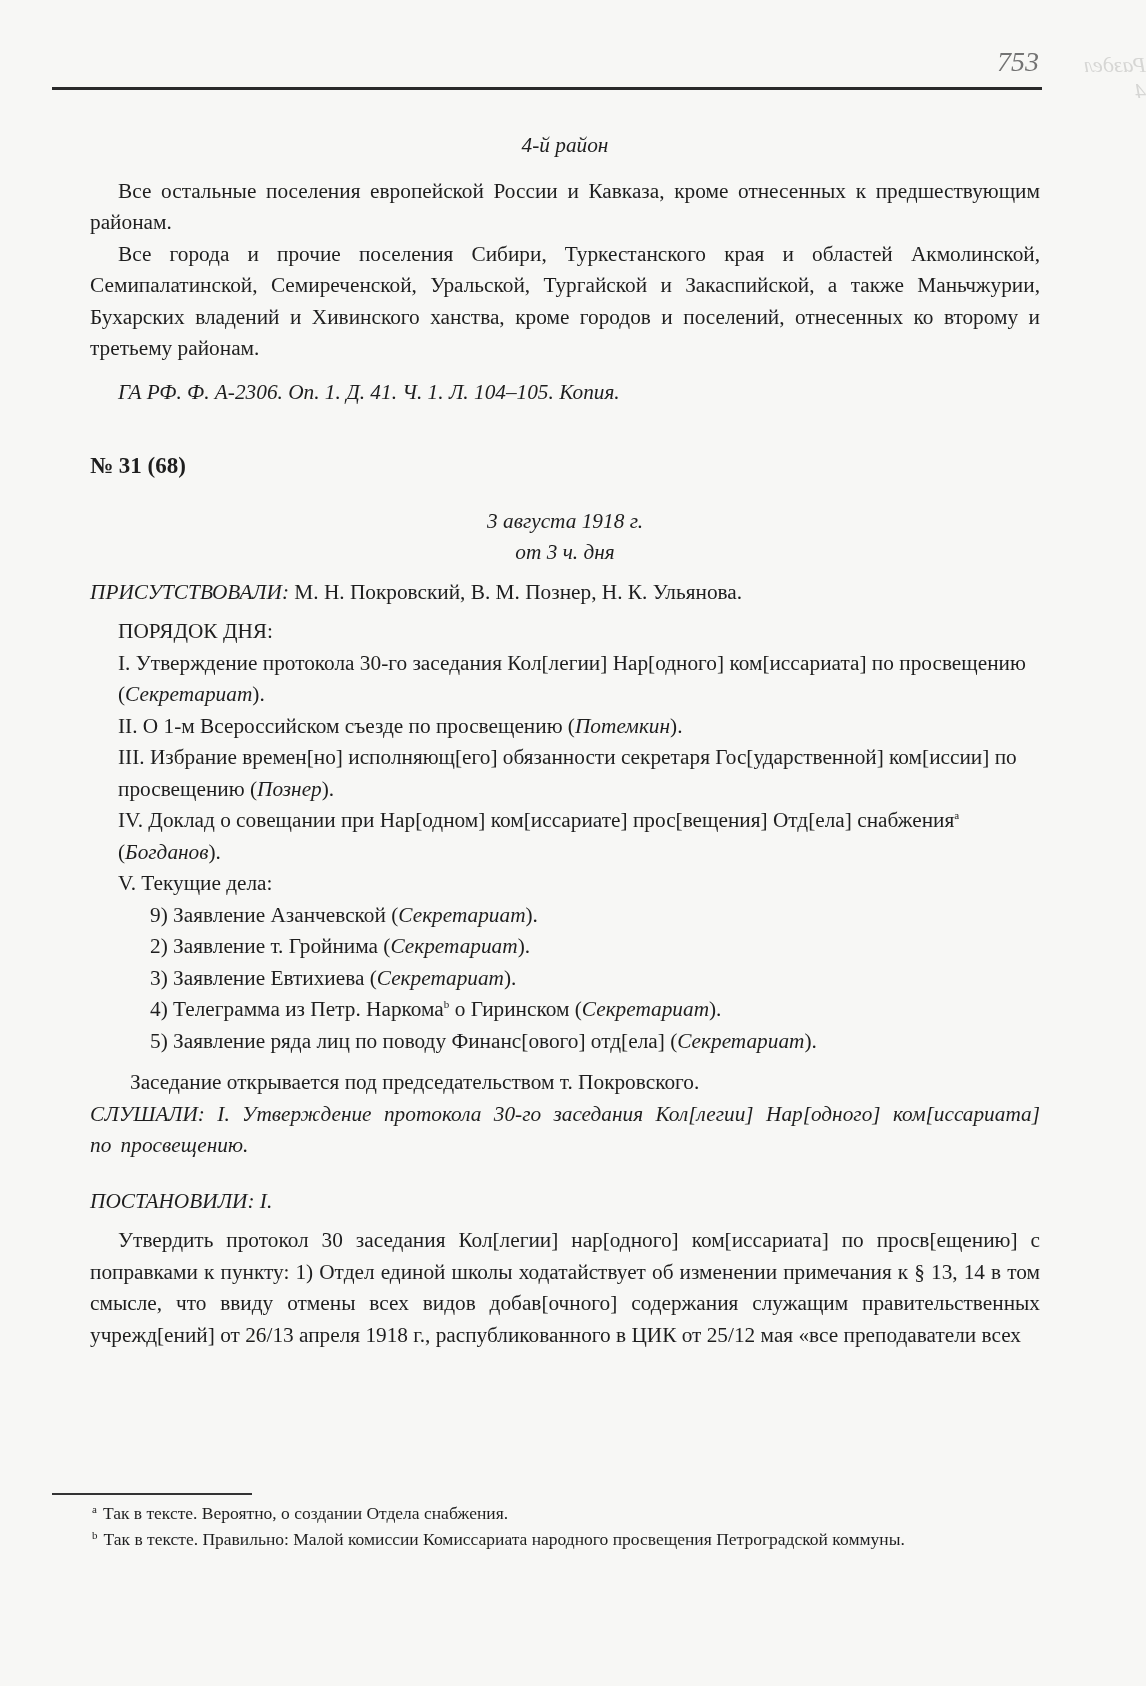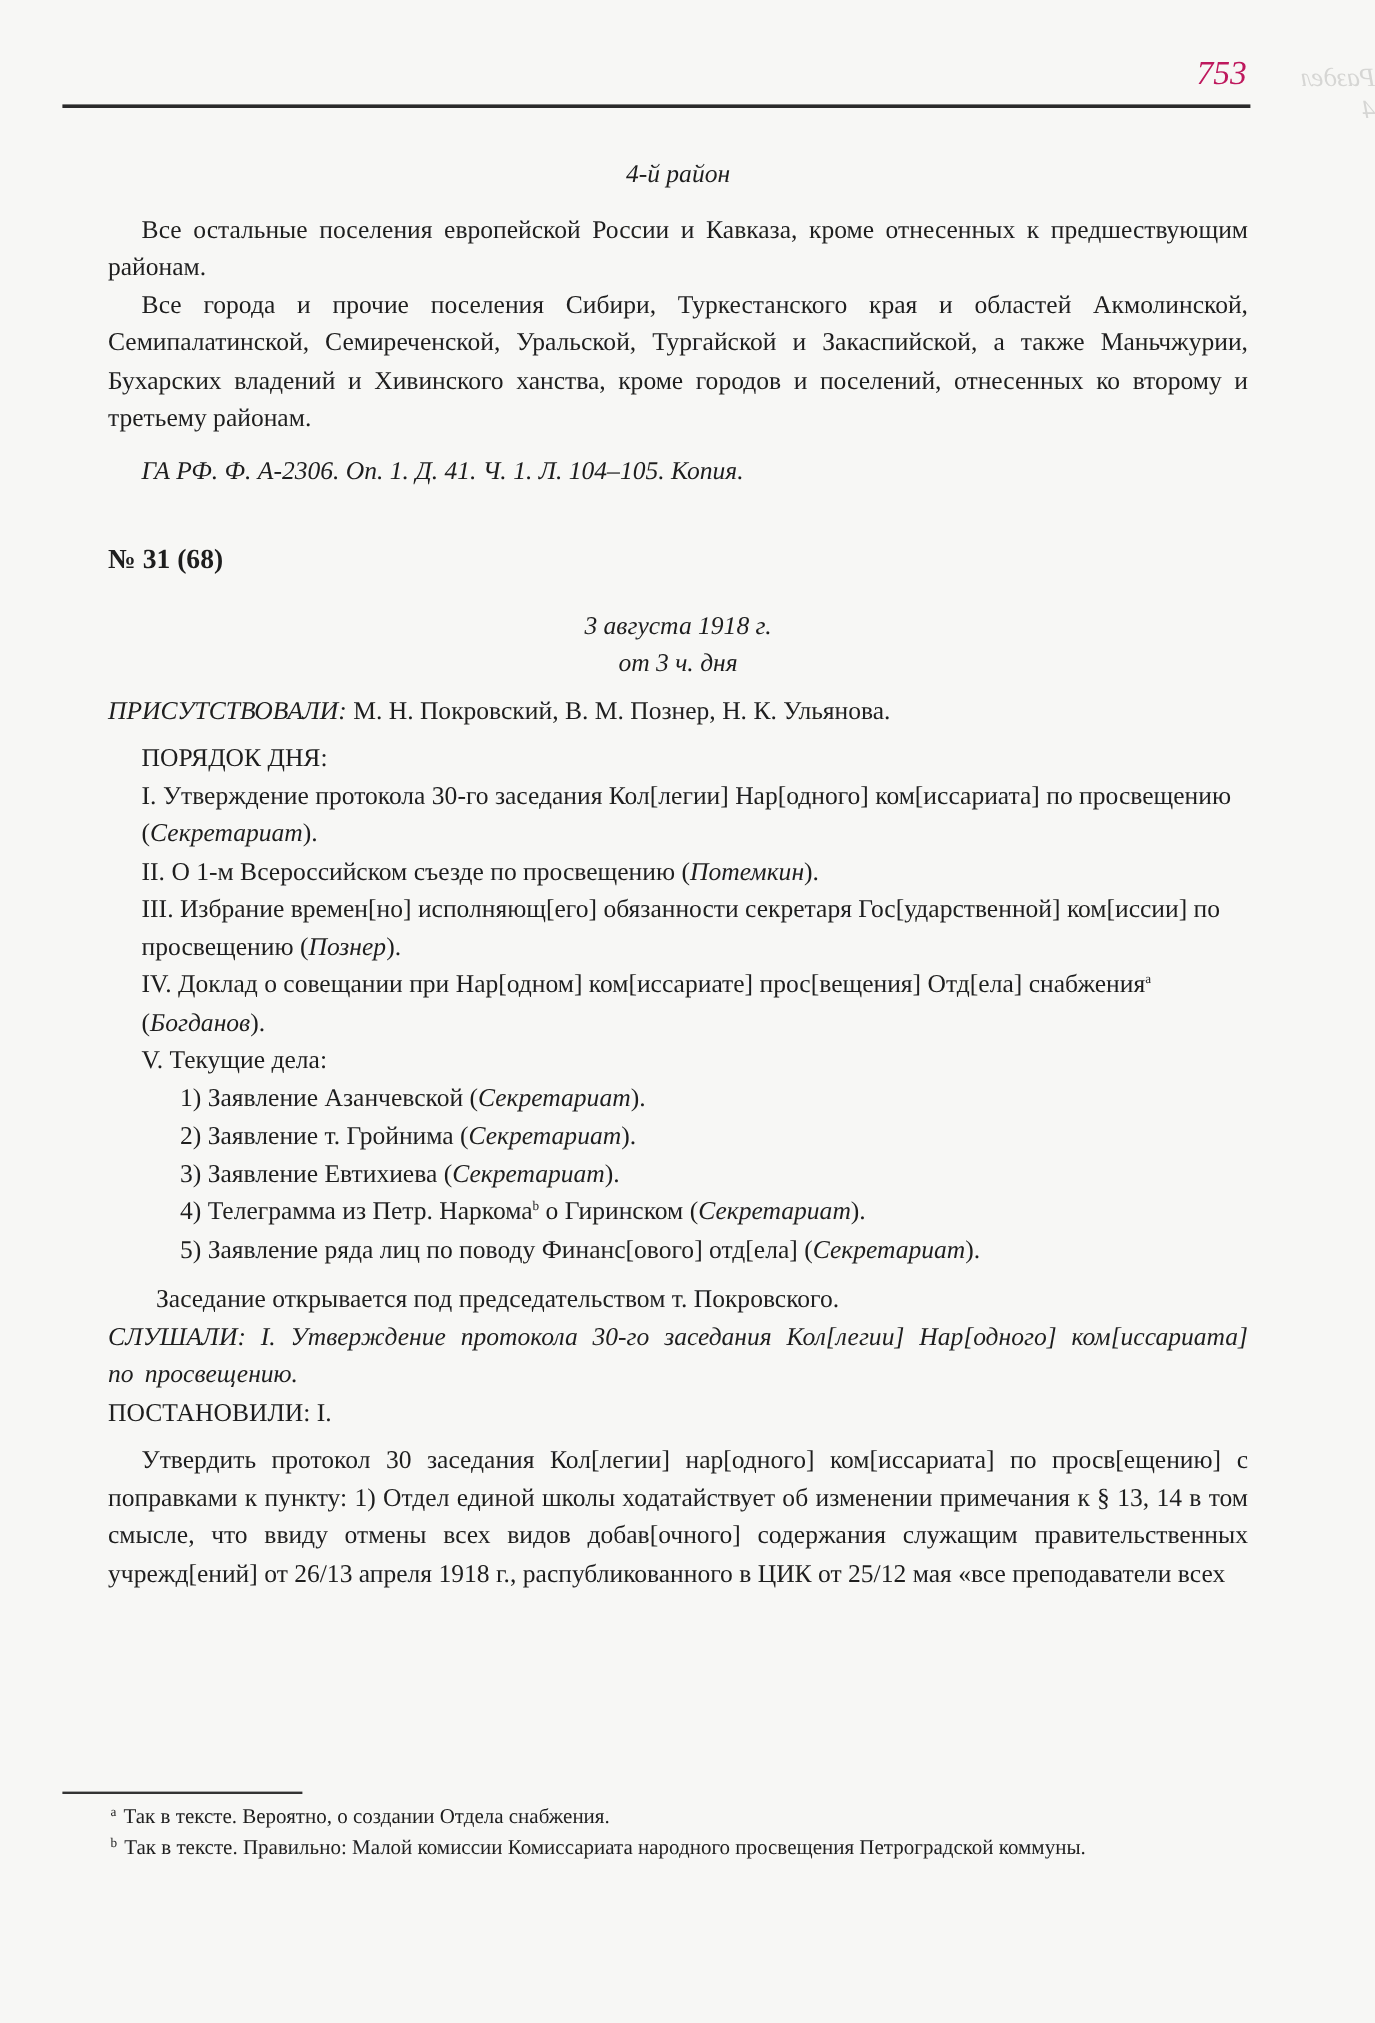--- a/index.html
+++ b/index.html
@@ -11,21 +11,21 @@
     position: relative;
   }
   .page { position: absolute; left: 0; top: 0; width: 1146px; height: 1686px; }
   .ghost {
     position: absolute; left: 1070px; top: 52px;
     transform: scaleX(-1);
     font-size: 22px; font-style: italic; color: #d6d6d4;
   }
   .page-num {
     position: absolute; right: 107px; top: 46px;
-    font-size: 28px; font-style: italic; color: #be185d;
+    font-size: 28px; font-style: italic; color: #737373;
   }
   .rule {
     position: absolute; left: 52px; top: 87px; width: 990px; height: 3px;
     background: #2a2a2a;
   }
   .content {
     position: absolute; left: 90px; top: 130px; width: 950px;
     font-size: 21.3px; line-height: 31.5px;
   }
   p { margin: 0; }
@@ -36,21 +36,21 @@
   .section-title { font-style: italic; text-align: center; margin-bottom: 14px; }
   .archive { font-style: italic; text-indent: 28px; margin-top: 12px; }
   .doc-num { font-weight: bold; font-size: 23px; margin-top: 42px; margin-left: -0px; }
   .date-block { margin-top: 24px; }
   .present { margin-top: 8px; }
   .agenda-title { margin-top: 8px; padding-left: 28px; }
   .agenda-item { padding-left: 28px; }
   .agenda-sub { padding-left: 60px; }
   .opening { margin-top: 10px; padding-left: 40px; }
   .heard { font-style: italic; text-align: justify; margin-top: 0; word-spacing: 4px; }
-  .decided { margin-top: 0; }
+  .decided { font-style: italic; margin-top: 24px; }
   .decision-text { text-align: justify; text-indent: 28px; margin-top: 8px; }
   .fn-rule {
     position: absolute; left: 52px; top: 1493px; width: 200px; height: 1.5px; background: #333;
   }
   .footnotes {
     position: absolute; left: 52px; top: 1500px; width: 988px;
     font-size: 17.5px; line-height: 26px;
   }
   .fn { text-indent: 40px; }
   sup { font-size: 11px; vertical-align: 8px; line-height: 0; }
@@ -80,21 +80,21 @@
     <p class="present"><span class="italic">ПРИСУТСТВОВАЛИ:</span><span> М. Н. Покровский, В. М. Познер, Н. К. Ульянова.</span></p>
 
     <p class="agenda-title">ПОРЯДОК ДНЯ:</p>
 
     <p class="agenda-item"><span>I. Утверждение протокола 30-го заседания Кол[легии] Нар[одного] ком[иссариата] по просвещению (</span><span class="italic">Секретариат</span><span>).</span></p>
     <p class="agenda-item"><span>II. О 1-м Всероссийском съезде по просвещению (</span><span class="italic">Потемкин</span><span>).</span></p>
     <p class="agenda-item"><span>III. Избрание времен[но] исполняющ[его] обязанности секретаря Гос[ударственной] ком[иссии] по просвещению (</span><span class="italic">Познер</span><span>).</span></p>
     <p class="agenda-item"><span>IV. Доклад о совещании при Нар[одном] ком[иссариате] прос[вещения] Отд[ела] снабжения</span><sup>a</sup><span> (</span><span class="italic">Богданов</span><span>).</span></p>
 
     <p class="agenda-item">V. Текущие дела:</p>
-    <p class="agenda-sub"><span>1) Заявление Азанчевской (</span><span class="italic">Секретариат</span><span>).</span></p>
+    <p class="agenda-sub"><span>9) Заявление Азанчевской (</span><span class="italic">Секретариат</span><span>).</span></p>
     <p class="agenda-sub"><span>2) Заявление т. Гройнима (</span><span class="italic">Секретариат</span><span>).</span></p>
     <p class="agenda-sub"><span>3) Заявление Евтихиева (</span><span class="italic">Секретариат</span><span>).</span></p>
     <p class="agenda-sub"><span>4) Телеграмма из Петр. Наркома</span><sup>b</sup><span> о Гиринском (</span><span class="italic">Секретариат</span><span>).</span></p>
     <p class="agenda-sub"><span>5) Заявление ряда лиц по поводу Финанс[ового] отд[ела] (</span><span class="italic">Секретариат</span><span>).</span></p>
 
     <p class="opening">Заседание открывается под председательством т. Покровского.</p>
     <p class="heard">СЛУШАЛИ: I. Утверждение протокола 30-го заседания Кол[легии] Нар[одного] ком[иссариата] по просвещению.</p>
     <p class="decided">ПОСТАНОВИЛИ: I.</p>
     <p class="decision-text">Утвердить протокол 30 заседания Кол[легии] нар[одного] ком[иссариата] по просв[ещению] с поправками к пункту: 1) Отдел единой школы ходатайствует об изменении примечания к § 13, 14 в том смысле, что ввиду отмены всех видов добав[очного] содержания служащим правительственных учрежд[ений] от 26/13 апреля 1918 г., распубликованного в ЦИК от 25/12 мая «все преподаватели всех</p>
   </div>

